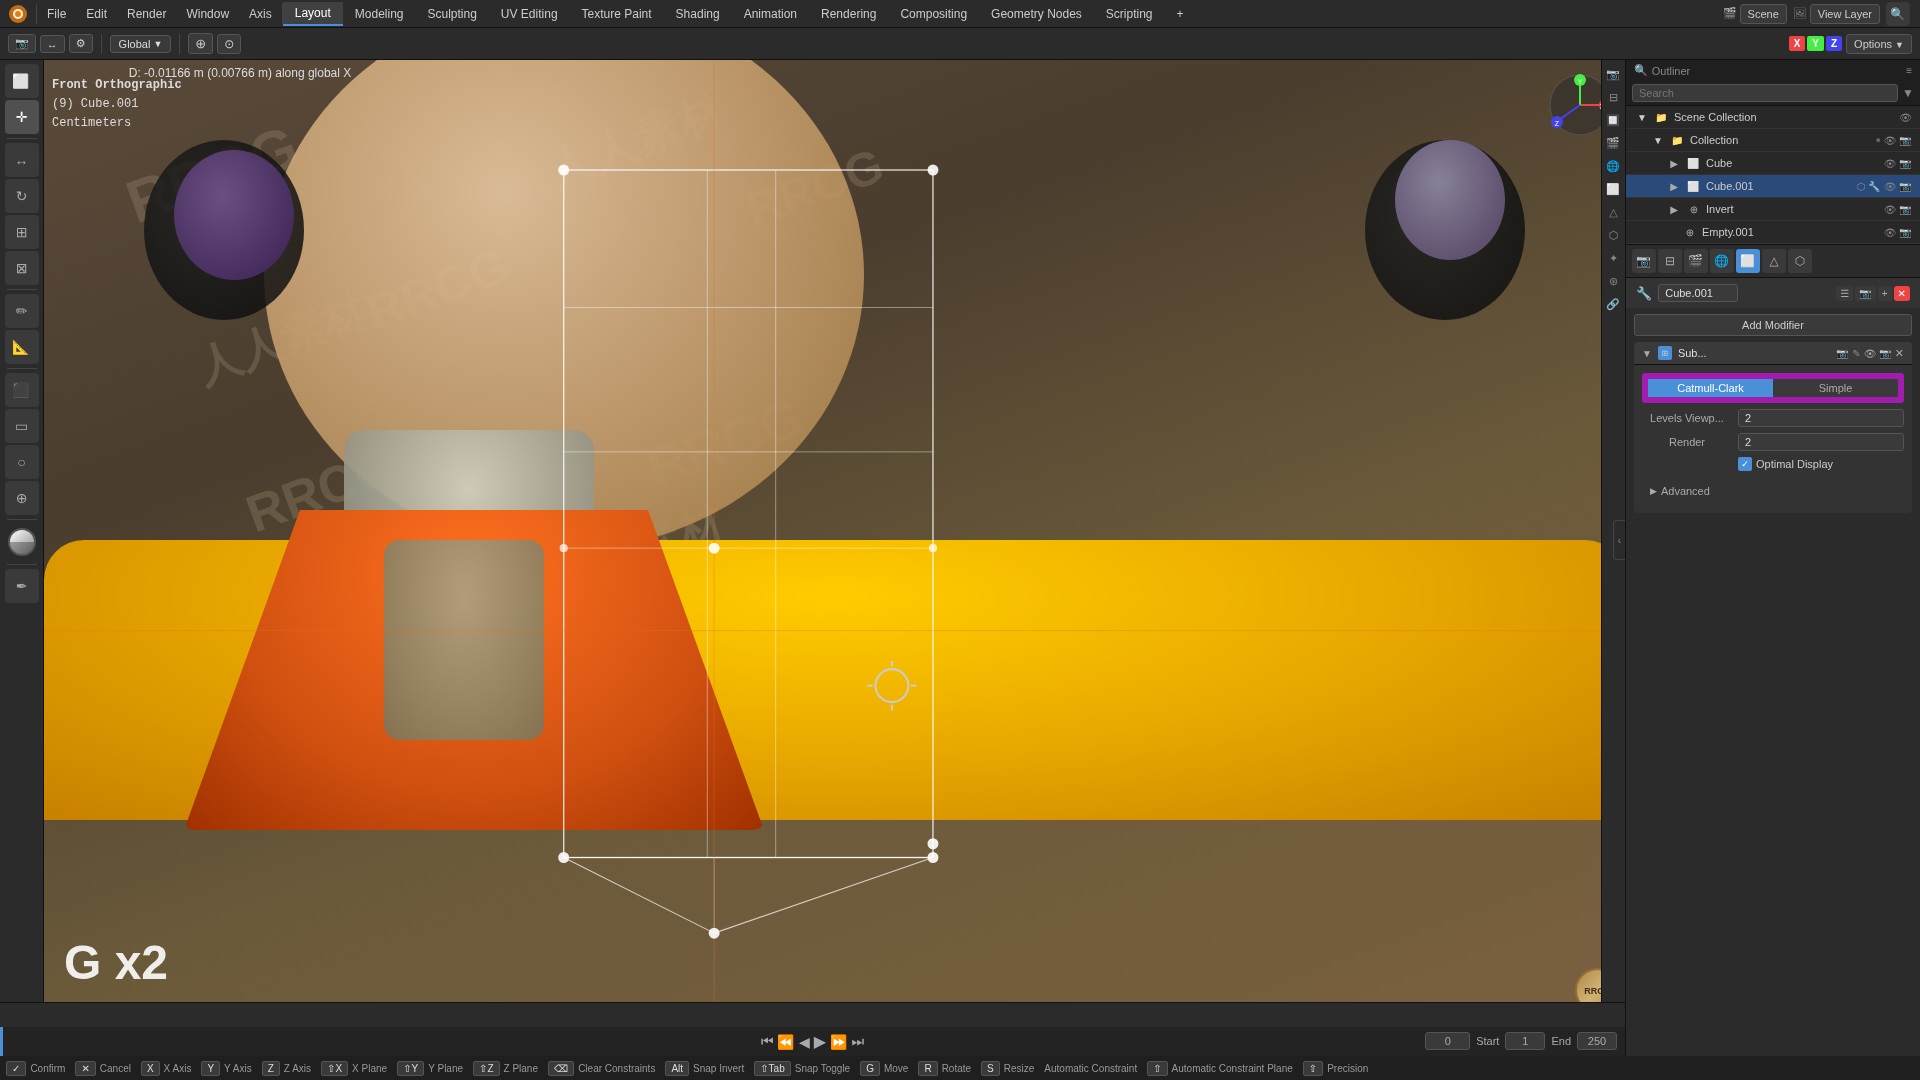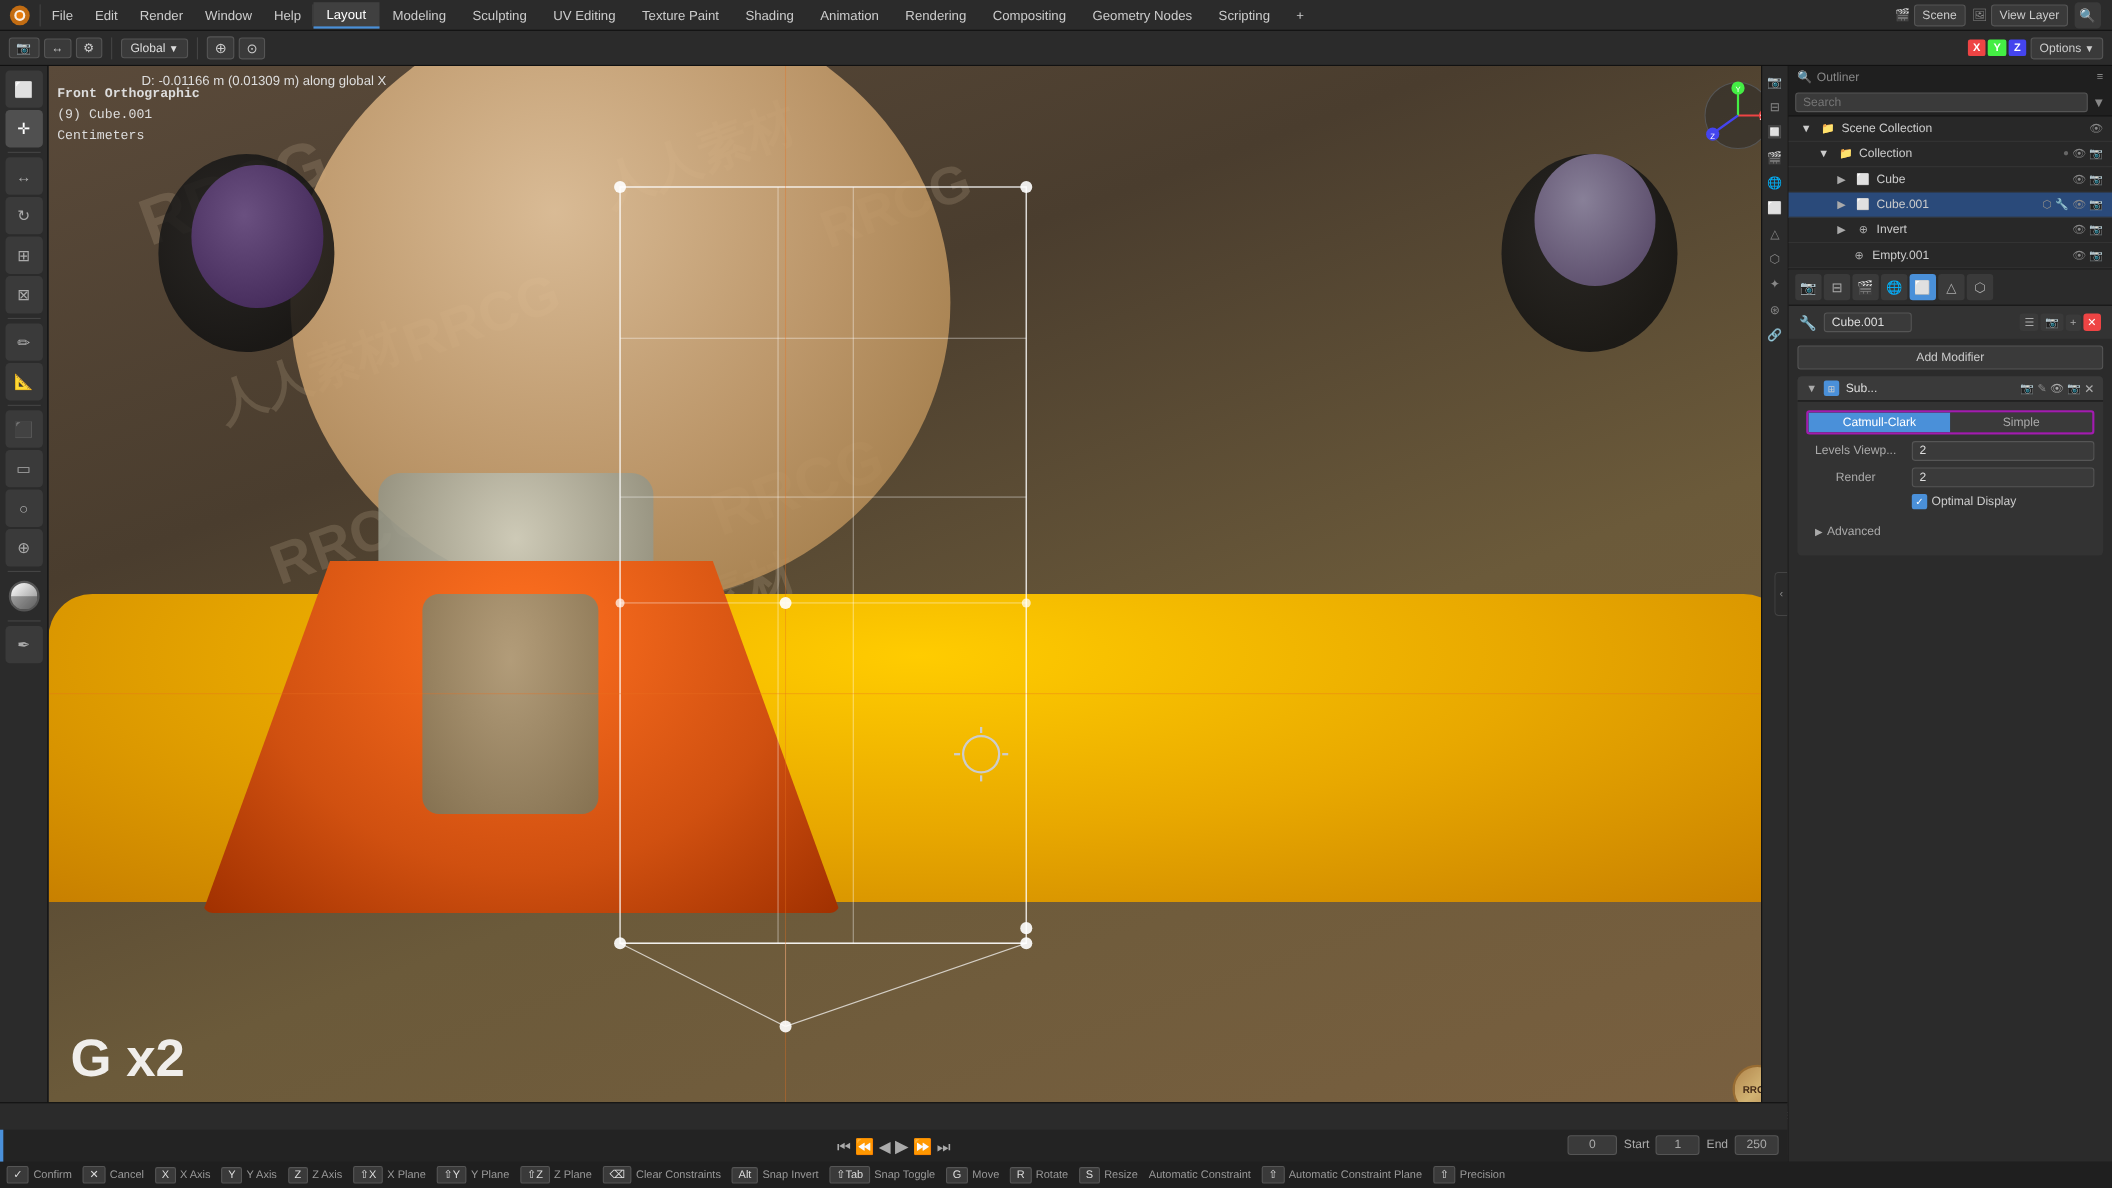--- a/index.html
+++ b/index.html
@@ -202,42 +202,42 @@
     #panel-collapse {
       position: absolute; right: 295px; top: 50%;
       transform: translateY(-50%);
       width: 12px; height: 40px; background: #2b2b2b;
       border: 1px solid #444; border-right: none; border-radius: 4px 0 0 4px;
       display: flex; align-items: center; justify-content: center;
       cursor: pointer; color: #888; font-size: 10px; z-index: 200;
     }
 
     
-    .type-btn-group { display: flex; border: 2px solid #a21caf; border-radius: 3px; overflow: hidden; }
+    .type-btn-group { display: flex; border: 6px solid #a21caf; border-radius: 3px; overflow: hidden; }
     .type-btn { flex: 1; padding: 3px 8px; text-align: center; font-size: 11px; cursor: pointer; background: #3a3a3a; color: #aaa; }
     .type-btn.active { background: #4a90d9; color: #fff; }
   </style>
 </head>
 <body>
 
 <div id="top-menu">
 
   <div style="width:28px;height:28px;display:flex;align-items:center;justify-content:center;margin:0 4px;">
     <svg width="20" height="20" viewBox="0 0 20 20">
       <circle cx="10" cy="10" r="9" fill="#e87d0d" opacity="0.8"></circle>
       <circle cx="10" cy="10" r="5" fill="#fff" opacity="0.9"></circle>
       <circle cx="10" cy="10" r="3" fill="#e87d0d"></circle>
     </svg>
   </div>
   <div class="menu-divider"></div>
   <div class="menu-item">File</div>
   <div class="menu-item">Edit</div>
   <div class="menu-item">Render</div>
   <div class="menu-item">Window</div>
-  <div class="menu-item">Help</div>
+  <div class="menu-item">Axis</div>
   <div class="menu-divider"></div>
 
   <div class="workspace-tab active">Layout</div>
   <div class="workspace-tab">Modeling</div>
   <div class="workspace-tab">Sculpting</div>
   <div class="workspace-tab">UV Editing</div>
   <div class="workspace-tab">Texture Paint</div>
   <div class="workspace-tab">Shading</div>
   <div class="workspace-tab">Animation</div>
   <div class="workspace-tab">Rendering</div>
@@ -722,21 +722,21 @@
             <span class="adv-arrow">▶</span>
             <span>Advanced</span>
           </div>
         </div>
       </div>
     </div>
   </div>
 </div>
 
 <div id="transform-info" style="position:absolute;top:66px;left:240px;color:#ddd;font-size:12px;z-index:95;">
-  <span>D: -0.01166 m (0.01309 m) along global X</span>
+  <span>D: -0.01166 m (0.00766 m) along global X</span>
 </div>
 
 <div style="position:absolute;bottom:52px;right:300px;display:flex;flex-direction:column;align-items:center;opacity:0.8;">
   <div style="width:45px;height:45px;border-radius:50%;background:linear-gradient(135deg,#c09050,#e8c880,#c09050);display:flex;align-items:center;justify-content:center;border:2px solid #a07030;">
     <span style="font-weight:bold;font-size:9px;color:#3a2010;">RRCG</span>
   </div>
   <span style="font-size:9px;color:#c09050;margin-top:2px;">人人素材</span>
 </div>
 
 </body></html>

